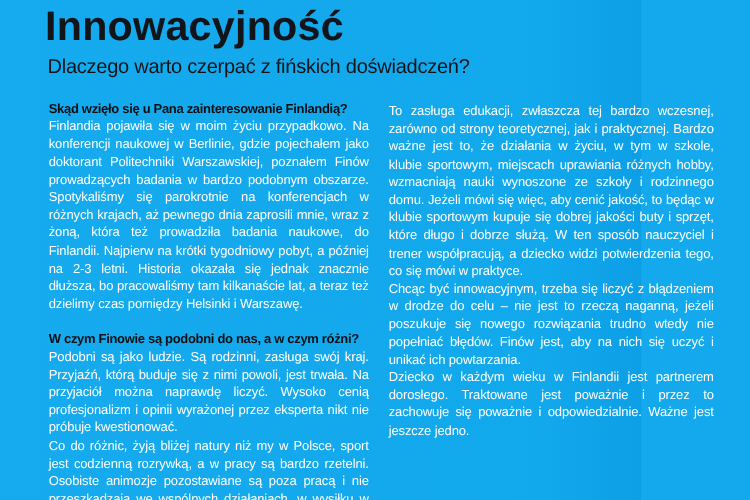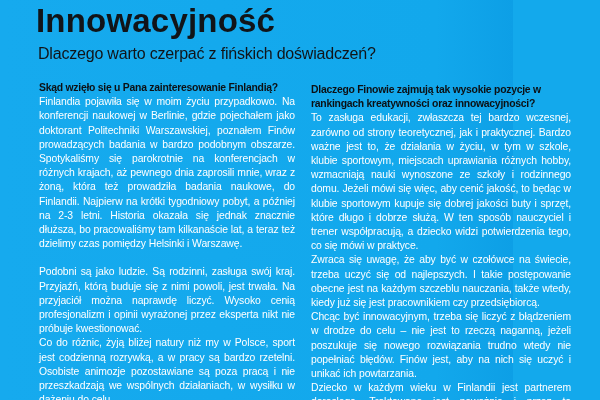--- a/index.html
+++ b/index.html
@@ -41,25 +41,24 @@
 <body>
 
 <div class="page">
   <div class="title">Innowacyjność</div>
   <div class="subtitle">Dlaczego warto czerpać z fińskich doświadczeń?</div>
 
   <div class="col left">
     <p class="q">Skąd wzięło się u Pana zainteresowanie Finlandią?</p>
     <p class="p">Finlandia pojawiła się w moim życiu przypadkowo. Na konferencji naukowej w Berlinie, gdzie pojechałem jako doktorant Politechniki Warszawskiej, poznałem Finów prowadzących badania w bardzo podobnym obszarze. Spotykaliśmy się parokrotnie na konferencjach w różnych krajach, aż pewnego dnia zaprosili mnie, wraz z żoną, która też prowadziła badania naukowe, do Finlandii. Najpierw na krótki tygodniowy pobyt, a później na 2-3 letni. Historia okazała się jednak znacznie dłuższa, bo pracowaliśmy tam kilkanaście lat, a teraz też dzielimy czas pomiędzy Helsinki i Warszawę.</p>
     <div class="gap"></div>
+    <p class="q">W czym Finowie są podobni do nas, a w czym różni?</p>
     <p class="p">Podobni są jako ludzie. Są rodzinni, zasługa swój kraj. Przyjaźń, którą buduje się z nimi powoli, jest trwała. Na przyjaciół można naprawdę liczyć. Wysoko cenią profesjonalizm i opinii wyrażonej przez eksperta nikt nie próbuje kwestionować.</p>
     <p class="p">Co do różnic, żyją bliżej natury niż my w Polsce, sport jest codzienną rozrywką, a w pracy są bardzo rzetelni. Osobiste animozje pozostawiane są poza pracą i nie przeszkadzają we wspólnych działaniach, w wysiłku w dążeniu do celu.</p>
 
   </div>
 
   <div class="col right">
-    <p class="q">Dlaczego Finowie zajmują tak wysokie pozycje w rankingach kreatywności oraz innowacyjności?</p>
     <p class="p">To zasługa edukacji, zwłaszcza tej bardzo wczesnej, zarówno od strony teoretycznej, jak i praktycznej. Bardzo ważne jest to, że działania w życiu, w tym w szkole, klubie sportowym, miejscach uprawiania różnych hobby, wzmacniają nauki wynoszone ze szkoły i rodzinnego domu. Jeżeli mówi się więc, aby cenić jakość, to będąc w klubie sportowym kupuje się dobrej jakości buty i sprzęt, które długo i dobrze służą. W ten sposób nauczyciel i trener współpracują, a dziecko widzi potwierdzenia tego, co się mówi w praktyce.</p>
-    <p class="p">Zwraca się uwagę, że aby być w czołówce na świecie, trzeba uczyć się od najlepszych. I takie postępowanie obecne jest na każdym szczeblu nauczania, także wtedy, kiedy już się jest pracownikiem czy przedsiębiorcą.</p>
     <p class="p">Chcąc być innowacyjnym, trzeba się liczyć z błądzeniem w drodze do celu – nie jest to rzeczą naganną, jeżeli poszukuje się nowego rozwiązania trudno wtedy nie popełniać błędów. Finów jest, aby na nich się uczyć i unikać ich powtarzania.</p>
     <p class="p">Dziecko w każdym wieku w Finlandii jest partnerem dorosłego. Traktowane jest poważnie i przez to zachowuje się poważnie i odpowiedzialnie. Ważne jest jeszcze jedno.</p>
   </div>
 </div>
 
 </body></html>

